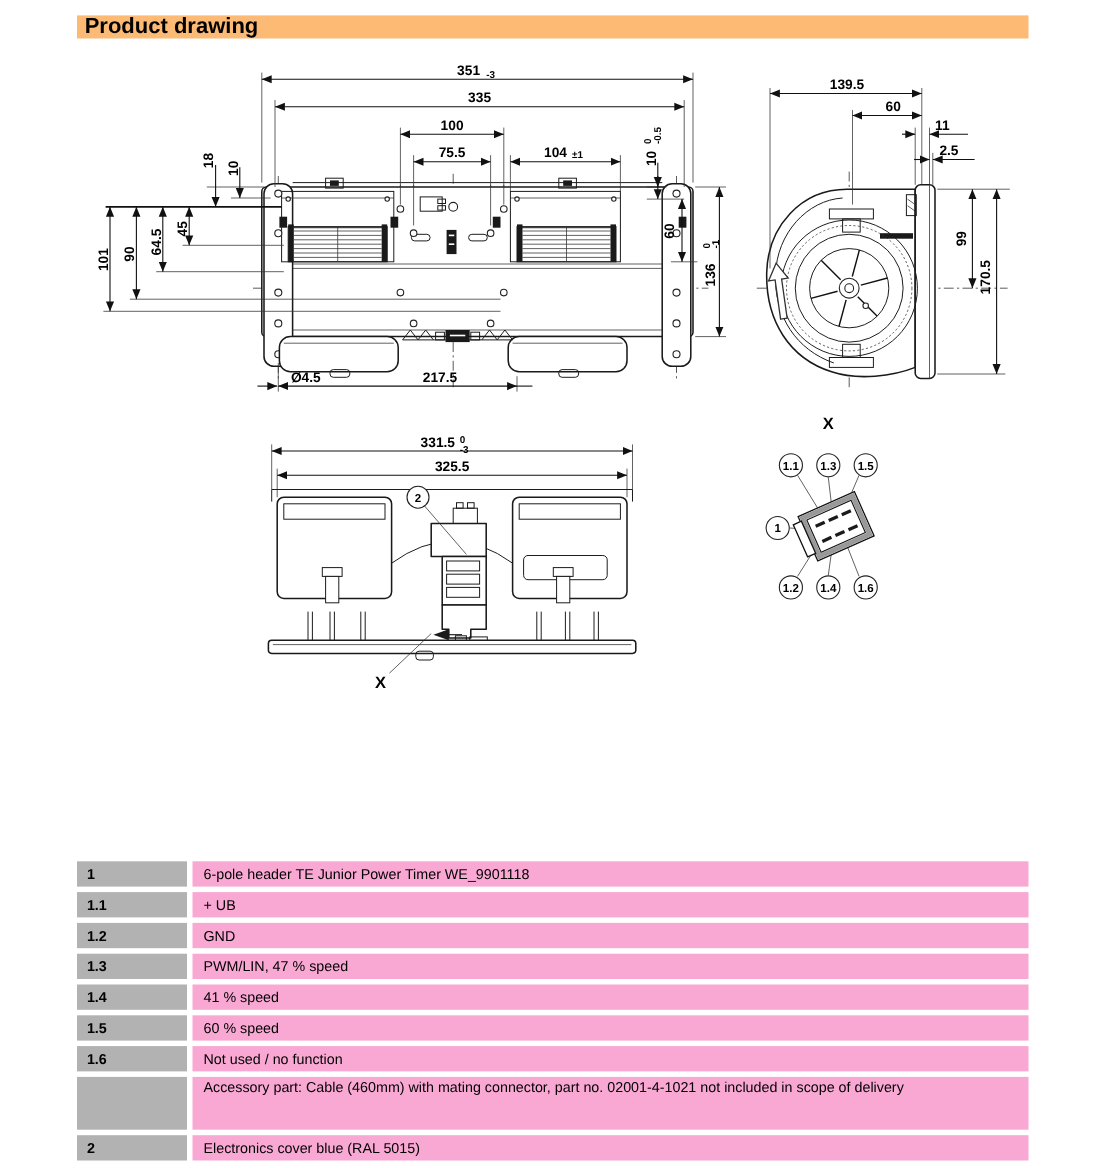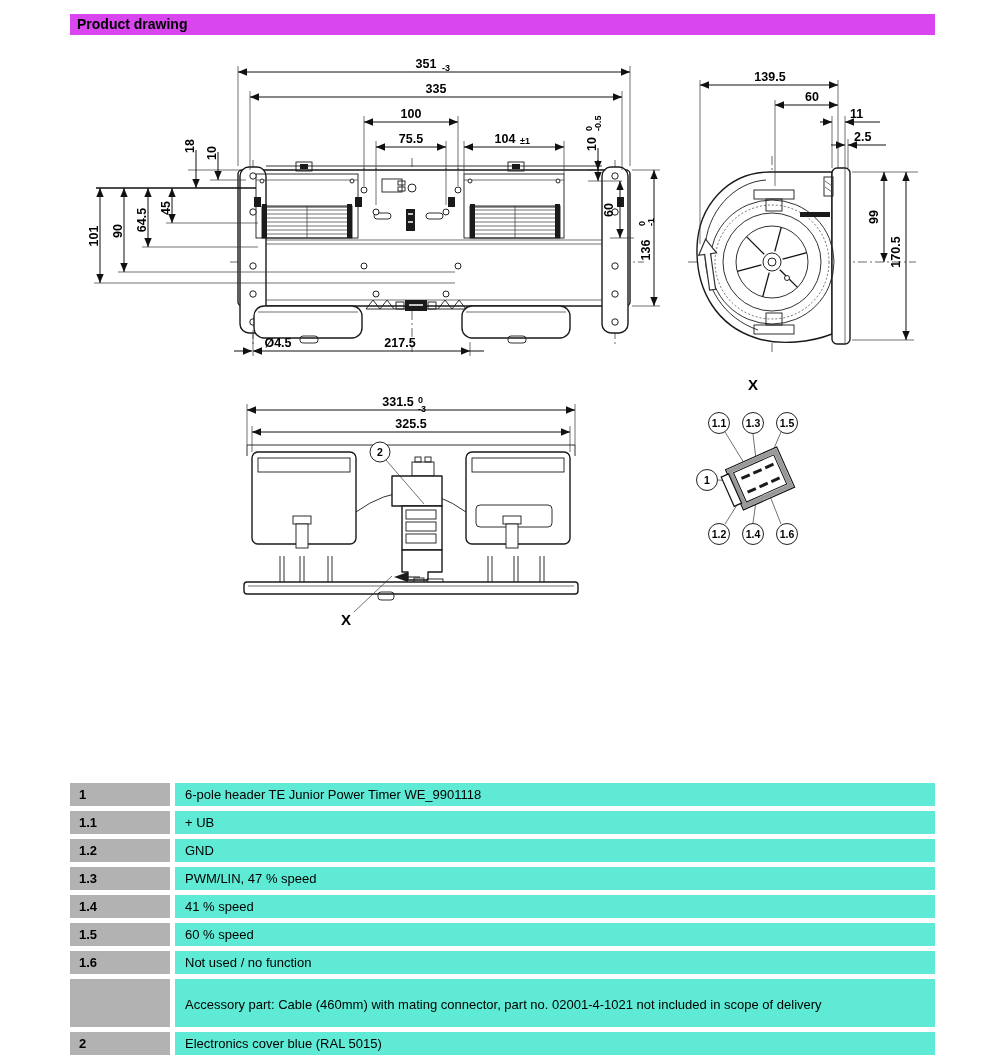--- a/index.html
+++ b/index.html
@@ -1,41 +1,41 @@
 <!DOCTYPE html>
 <html><head>
 <meta charset="utf-8">
 <style>
   html,body{margin:0;padding:0;background:#fff;}
   body{width:1000px;height:1062px;position:relative;font-family:"Liberation Sans",sans-serif;}
   .title-bar{position:absolute;left:70px;top:14px;width:865px;height:21px;
-    background:#d946ef;font-size:14px;font-weight:bold;color:#000;
+    background:#fdba74;font-size:20px;font-weight:bold;color:#000;
     line-height:21px;padding-left:7px;box-sizing:border-box;}
   #drawing{position:absolute;left:0;top:0;}
   
   .ol{fill:#fff;stroke:#1a1a1a;stroke-width:1.4;stroke-linejoin:round;}
   .ol2{fill:none;stroke:#1a1a1a;stroke-width:.9;}
   .thin{stroke:#333;stroke-width:.7;fill:none;}
   .dim{stroke:#111;stroke-width:1;fill:none;}
   .cl{stroke:#444;stroke-width:.8;stroke-dasharray:9 3 2 3;fill:none;}
   .dk{fill:#1a1a1a;stroke:none;}
   .hc{fill:#fff;stroke:#222;stroke-width:1;}
   text{font-family:"Liberation Sans",sans-serif;font-weight:bold;fill:#000;}
   .dt{font-size:12.5px;}
   .ds{font-size:9px;}
   .pt{font-size:10.5px;}
   .vx{font-size:15px;}
   
   .spec-table{position:absolute;left:70px;top:783px;width:865px;font-size:13px;color:#000;}
   .trow{display:flex;gap:5px;margin-bottom:5px;}
   .trow .c1{width:100px;background:#b2b2b2;font-weight:bold;line-height:23px;height:23px;
     padding-left:9px;box-sizing:border-box;flex:none;}
-  .trow .c2{flex:1;background:#5eead4;line-height:23px;height:23px;padding-left:10px;box-sizing:border-box;}
+  .trow .c2{flex:1;background:#f9a8d4;line-height:23px;height:23px;padding-left:10px;box-sizing:border-box;}
   .trow.tall .c1{height:48px;}
-  .trow.tall .c2{height:48px;line-height:20px;padding-top:16px;}
+  .trow.tall .c2{height:48px;line-height:20px;padding-top:0;}
 </style>
 </head>
 <body>
 
 <div class="title-bar">
   <span>Product drawing</span>
 </div>
 
 <svg id="drawing" width="1000" height="745" viewBox="0 0 1000 745">
   <defs>

